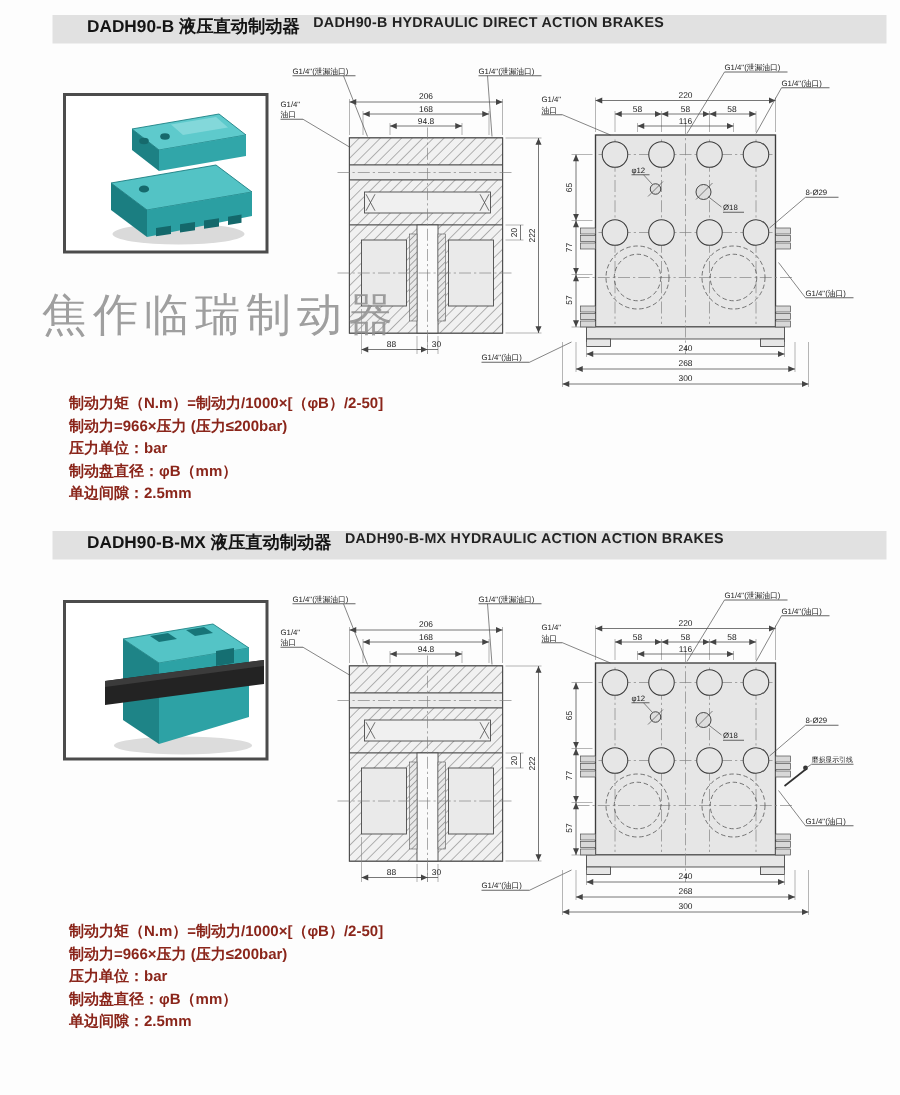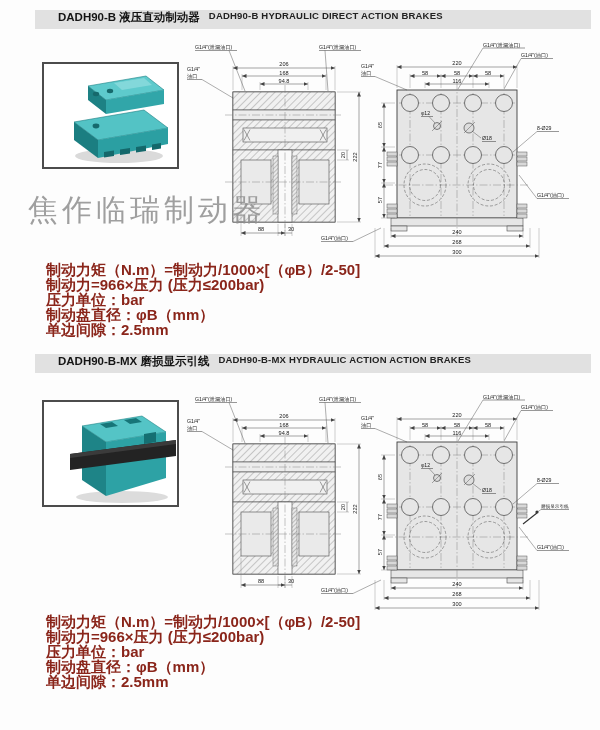--- a/index.html
+++ b/index.html
@@ -17,21 +17,21 @@
     padding-left:23px;
   }
   .header-zh { font-size:11.5px; font-weight:bold; color:#141414; white-space:nowrap; }
   .header-en { font-size:9.5px; font-weight:bold; color:#222; white-space:nowrap; letter-spacing:.2px; }
   .photo-box {
     position:absolute; left:42px; width:137px; height:107px;
     background:#ffffff; border:2px solid #4c4c4c;
   }
   .photo-box svg { width:100%; height:100%; display:block; }
   .drawing { position:absolute; left:185px; width:410px; height:222px; }
-  .specs { position:absolute; left:46px; color:#8a251a; font-size:15px; font-weight:bold; line-height:15px; }
+  .specs { position:absolute; left:46px; color:#8a251a; font-size:10px; font-weight:bold; line-height:15px; }
   .watermark {
     position:absolute; left:8px; top:190px;
     font-family:"DejaVu Serif","Liberation Serif",serif;
     font-size:30px; color:#8f8f8f; opacity:.85; letter-spacing:4px;
     z-index:9; white-space:nowrap; pointer-events:none;margin-left:20px;
   }
   
   svg text { font-family:"Liberation Sans","DejaVu Sans",sans-serif; }
   .outline  { stroke:#3d3d3d; stroke-width:.9; }
   .outline2 { stroke:#4a4a4a; stroke-width:.6; }
@@ -285,21 +285,21 @@
 
 <div class="specs" style="top:262px">
   <div>制动力矩（N.m）=制动力/1000×[（φB）/2-50]</div>
   <div>制动力=966×压力 (压力≤200bar)</div>
   <div>压力单位：bar</div>
   <div>制动盘直径：φB（mm）</div>
   <div>单边间隙：2.5mm</div>
 </div>
 
 <div class="header-bar" style="top:354px">
-  <span class="header-zh">DADH90-B-MX 磨损显示引线</span>
+  <span class="header-zh">DADH90-B-MX 液压直动制动器</span>
   <span class="header-en">DADH90-B-MX HYDRAULIC ACTION ACTION BRAKES</span>
 </div>
 
 <div class="photo-box" style="top:400px">
   <svg viewBox="0 0 133 103">
     <ellipse cx="78" cy="95" rx="46" ry="6" fill="#dcdcdc"></ellipse>
     <polygon points="38,24 98,14 122,30 62,40" fill="#54c4c6" stroke="#1e8487" stroke-width=".6"></polygon>
     <polygon points="56,22 68,20 74,24 62,26" fill="#177578"></polygon>
     <polygon points="80,18 92,16 98,20 86,22" fill="#177578"></polygon>
     <polygon points="38,24 62,40 62,94 38,78" fill="#1e8487"></polygon>

